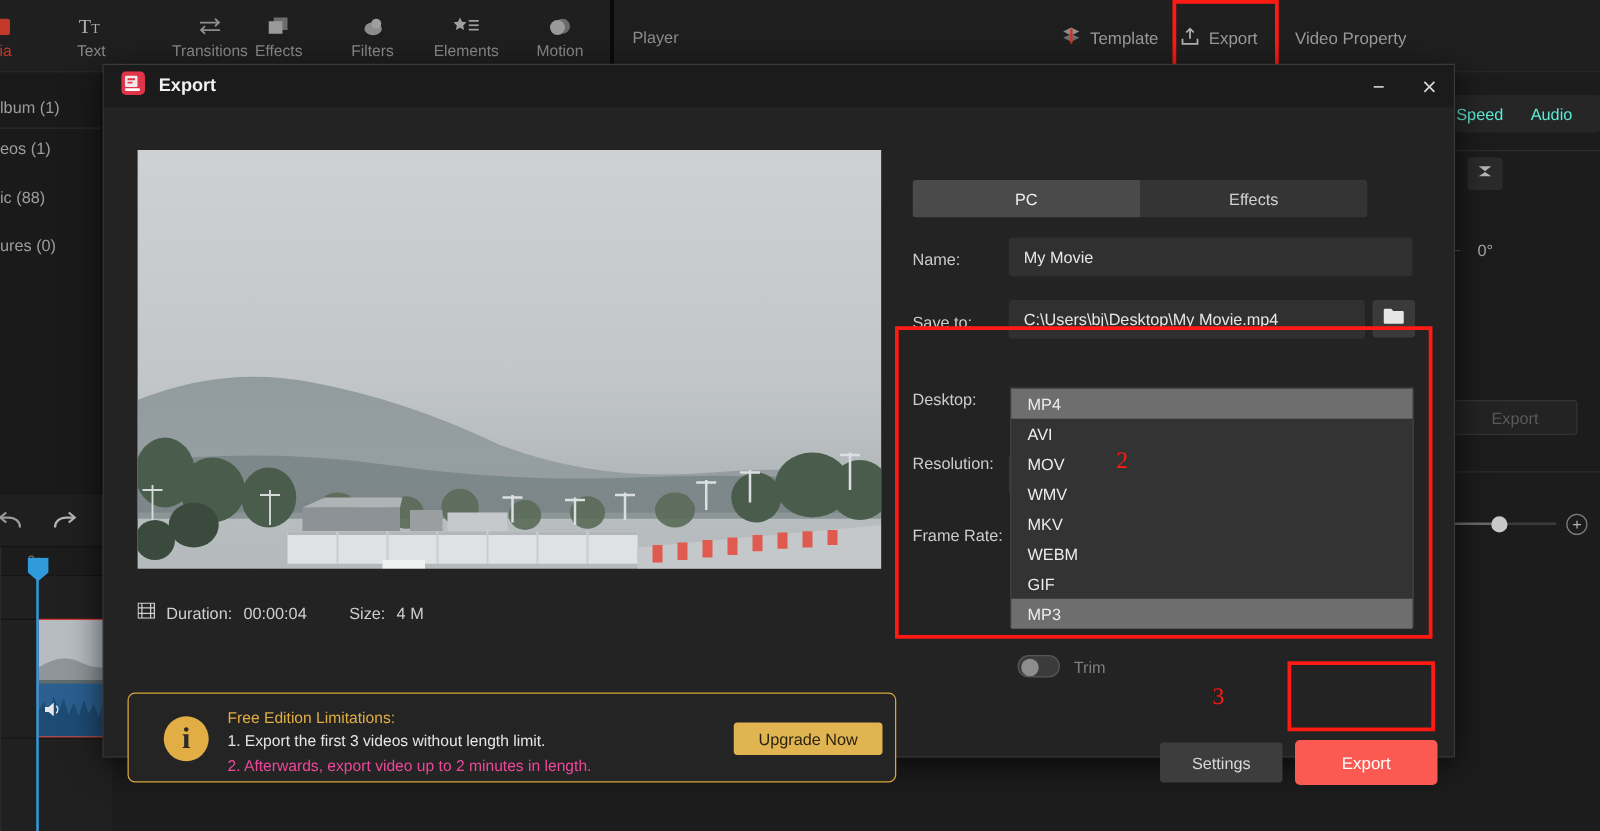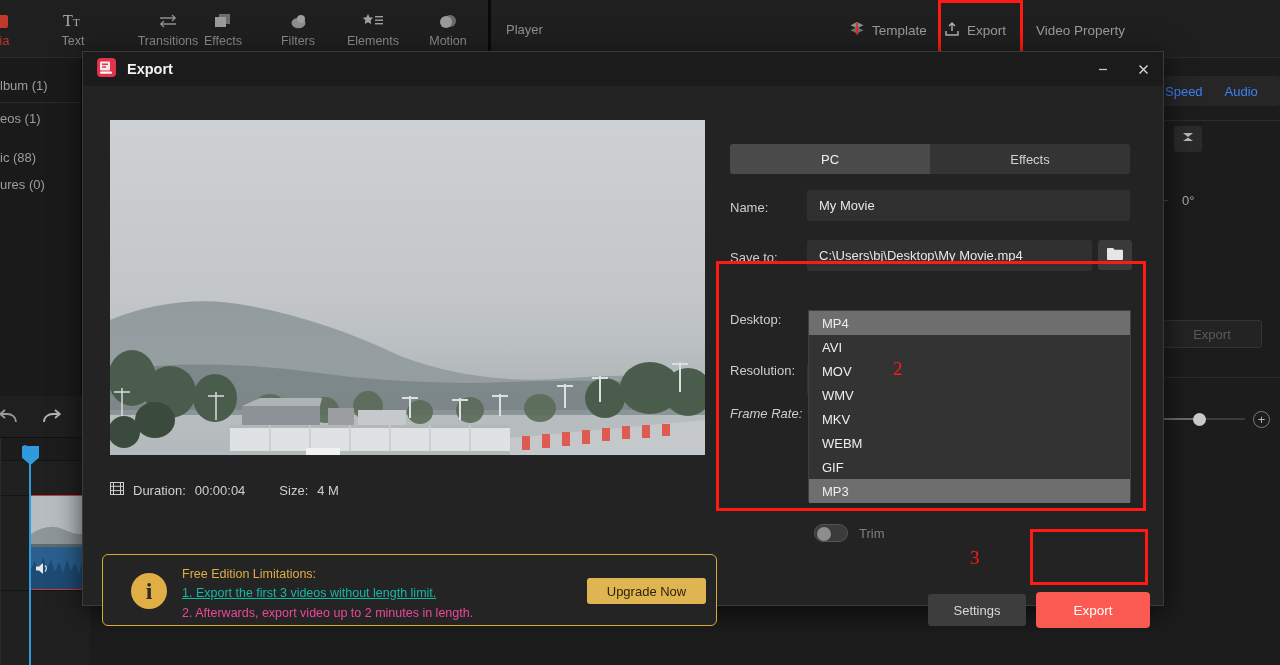--- a/index.html
+++ b/index.html
@@ -39,21 +39,21 @@
 
   
   .lib-col { position: absolute; left: 0; top: 58px; width: 84px; height: 340px; background: #1a1a1a; }
   .lib-item { position: absolute; left: 0; color: #9d9d9d; font-size: 13px; white-space: nowrap; }
   .lib-sep { position: absolute; left: 0; width: 84px; height: 1px; background: #2b2b2b; }
 
   
   .right-panel { position: absolute; right: 0; top: 58px; width: 130px; height: 400px; background: #1c1c1c; }
   .rp-tabs { position: absolute; right: 0; top: 18px; height: 30px; display: flex; align-items: center;
              background: #262626; border-radius: 3px; padding: 0 10px; gap: 22px; }
-  .rp-tab { color: #3b82f6; font-size: 13px; cursor: pointer; white-space: nowrap; }
+  .rp-tab { color: #5eead4; font-size: 13px; cursor: pointer; white-space: nowrap; }
   .rp-divider { position: absolute; right: 0; width: 120px; height: 1px; background: #2c2c2c; }
   .rp-iconbtn {
     position: absolute; width: 28px; height: 26px; background: #2b2b2b; border-radius: 3px;
     display: flex; align-items: center; justify-content: center; cursor: pointer;
   }
   .rp-value { position: absolute; color: #a8a8a8; font-size: 13px; }
   .rp-reset {
     position: absolute; width: 100px; height: 28px; border: 1px solid #333; border-radius: 3px;
     color: #5a5a5a; font-size: 13px; display: flex; align-items: center; justify-content: center;
     background: #232323; cursor: pointer;
@@ -111,31 +111,31 @@
   .limit-box {
     position: absolute; left: 19px; top: 468px; width: 615px; height: 72px;
     border: 1px solid #d9a83c; border-radius: 6px; background: #242424;
   }
   .limit-icon {
     position: absolute; left: 28px; top: 18px; width: 36px; height: 36px; border-radius: 50%;
     background: #e0ae44; color: #2a2a2a; font-size: 24px; font-weight: bold;
     display: flex; align-items: center; justify-content: center; font-family: "Liberation Serif", serif;
   }
   .limit-title { position: absolute; left: 79px; top: 12px; color: #e0ae44; font-size: 12.5px; }
-  .limit-l1 { position: absolute; left: 79px; top: 31px; color: #14b8a6; font-size: 12.5px; text-decoration: underline; }
+  .limit-l1 { position: absolute; left: 79px; top: 31px; color: #e5e5e5; font-size: 12.5px; }
   .limit-l2 { position: absolute; left: 79px; top: 51px; color: #ec4899; font-size: 12.5px; }
   .upgrade-btn {
     position: absolute; left: 484px; top: 23px; width: 119px; height: 26px; border-radius: 3px;
     background: #e0b551; color: #2b2310; font-size: 13px; display: flex; align-items: center;
     justify-content: center; cursor: pointer; border: none;
   }
 
   
   .seg {
-    position: absolute; left: 647px; top: 58px; width: 400px; height: 30px;
+    position: absolute; left: 647px; top: 58px; width: 364px; height: 30px;
     display: flex; border-radius: 3px; overflow: hidden;
   }
   .seg-btn {
     flex: 1; display: flex; align-items: center; justify-content: center;
     font-size: 13px; cursor: pointer;
   }
   .seg-btn.on { background: #4a4a4a; color: #efefef; }
   .seg-btn.off { background: #343434; color: #d2d2d2; }
 
   .frow-label {
@@ -300,21 +300,21 @@
     </div>
   </div>
 
   <div class="hl-box" style="left:938px; top:0px; width:85px; height:61px;"></div>
 
   <div class="lib-col">
     <div class="lib-item" style="top:20px;">lbum (1)</div>
     <div class="lib-sep" style="top:44px;"></div>
     <div class="lib-item" style="top:53px;">eos (1)</div>
     <div class="lib-item" style="top:92px;">ic (88)</div>
-    <div class="lib-item" style="top:119px;text-align:right;">ures (0)</div>
+    <div class="lib-item" style="top:131px;text-align:right;">ures (0)</div>
   </div>
   <div class="vert-div" style="left:81px; top:58px; height:340px;"></div>
 
   <div class="right-panel">
     <div class="rp-tabs" style="width:125px; right:0;">
       <span class="rp-tab">Speed</span>
       <span class="rp-tab">Audio</span>
     </div>
     <div class="rp-divider" style="right:0; top:62px;"></div>
     <div class="rp-iconbtn" style="left:24px; top:68px;">
@@ -530,21 +530,21 @@
       <div class="sel-box">
         <span>MP4</span>
         <span class="chev">
           <svg width="14" height="10" viewBox="0 0 14 10" fill="none" stroke="#e2e2e2" stroke-width="1.8">
               <path d="M2 2.5l5 5 5-5"></path>
             </svg>
         </span>
       </div>
 
       <div class="frow-label" style="left:647px; top:277px;">Resolution:</div>
-      <div class="frow-label" style="left:647px; top:320px;font-style:italic;">Frame Rate:</div>
+      <div class="frow-label" style="left:647px; top:335px;">Frame Rate:</div>
 
       <div class="thin-sep"></div>
 
       <div class="toggle">
         <div class="knob"></div>
       </div>
       <div class="trim-lbl">Trim</div>
 
       <button class="btn-settings">Settings</button>
       <button class="btn-export">Export</button>

